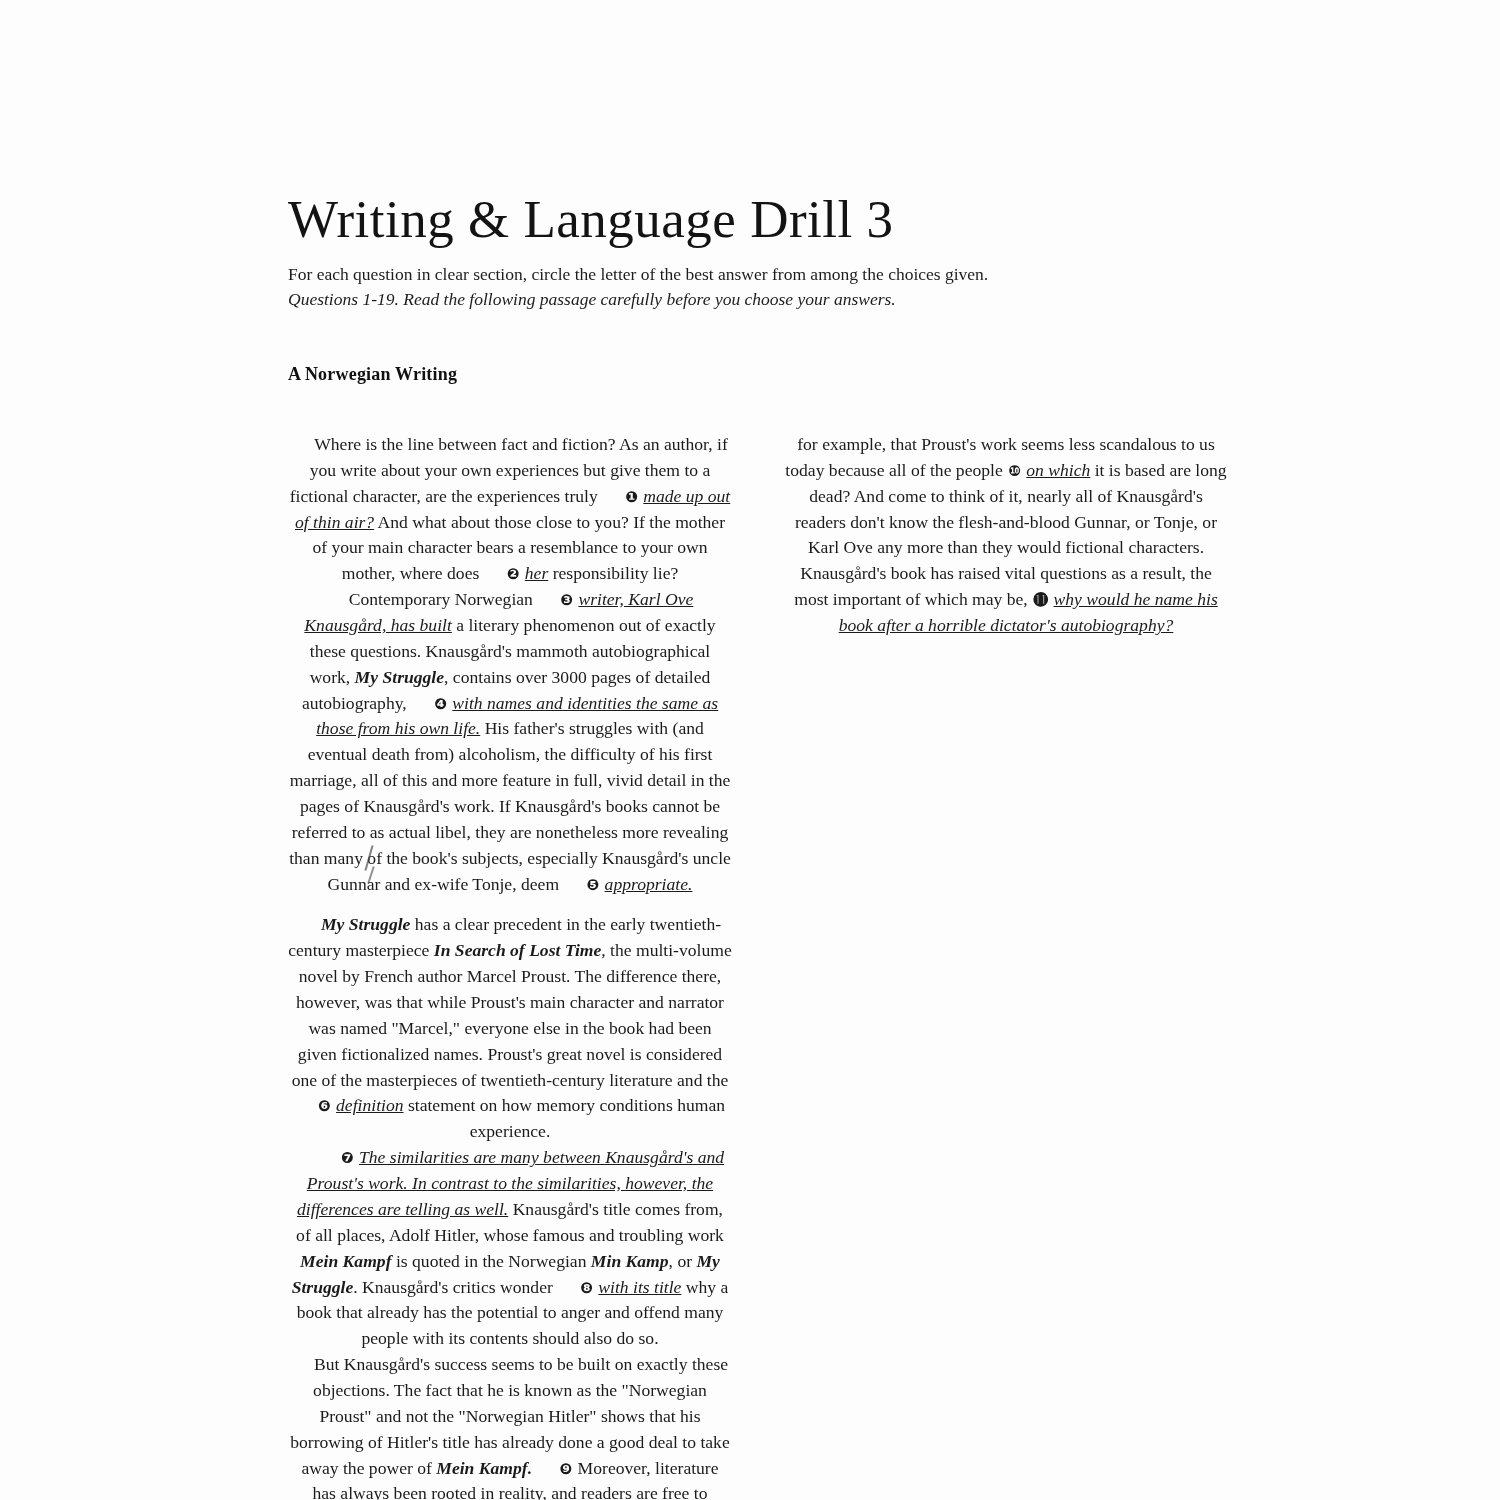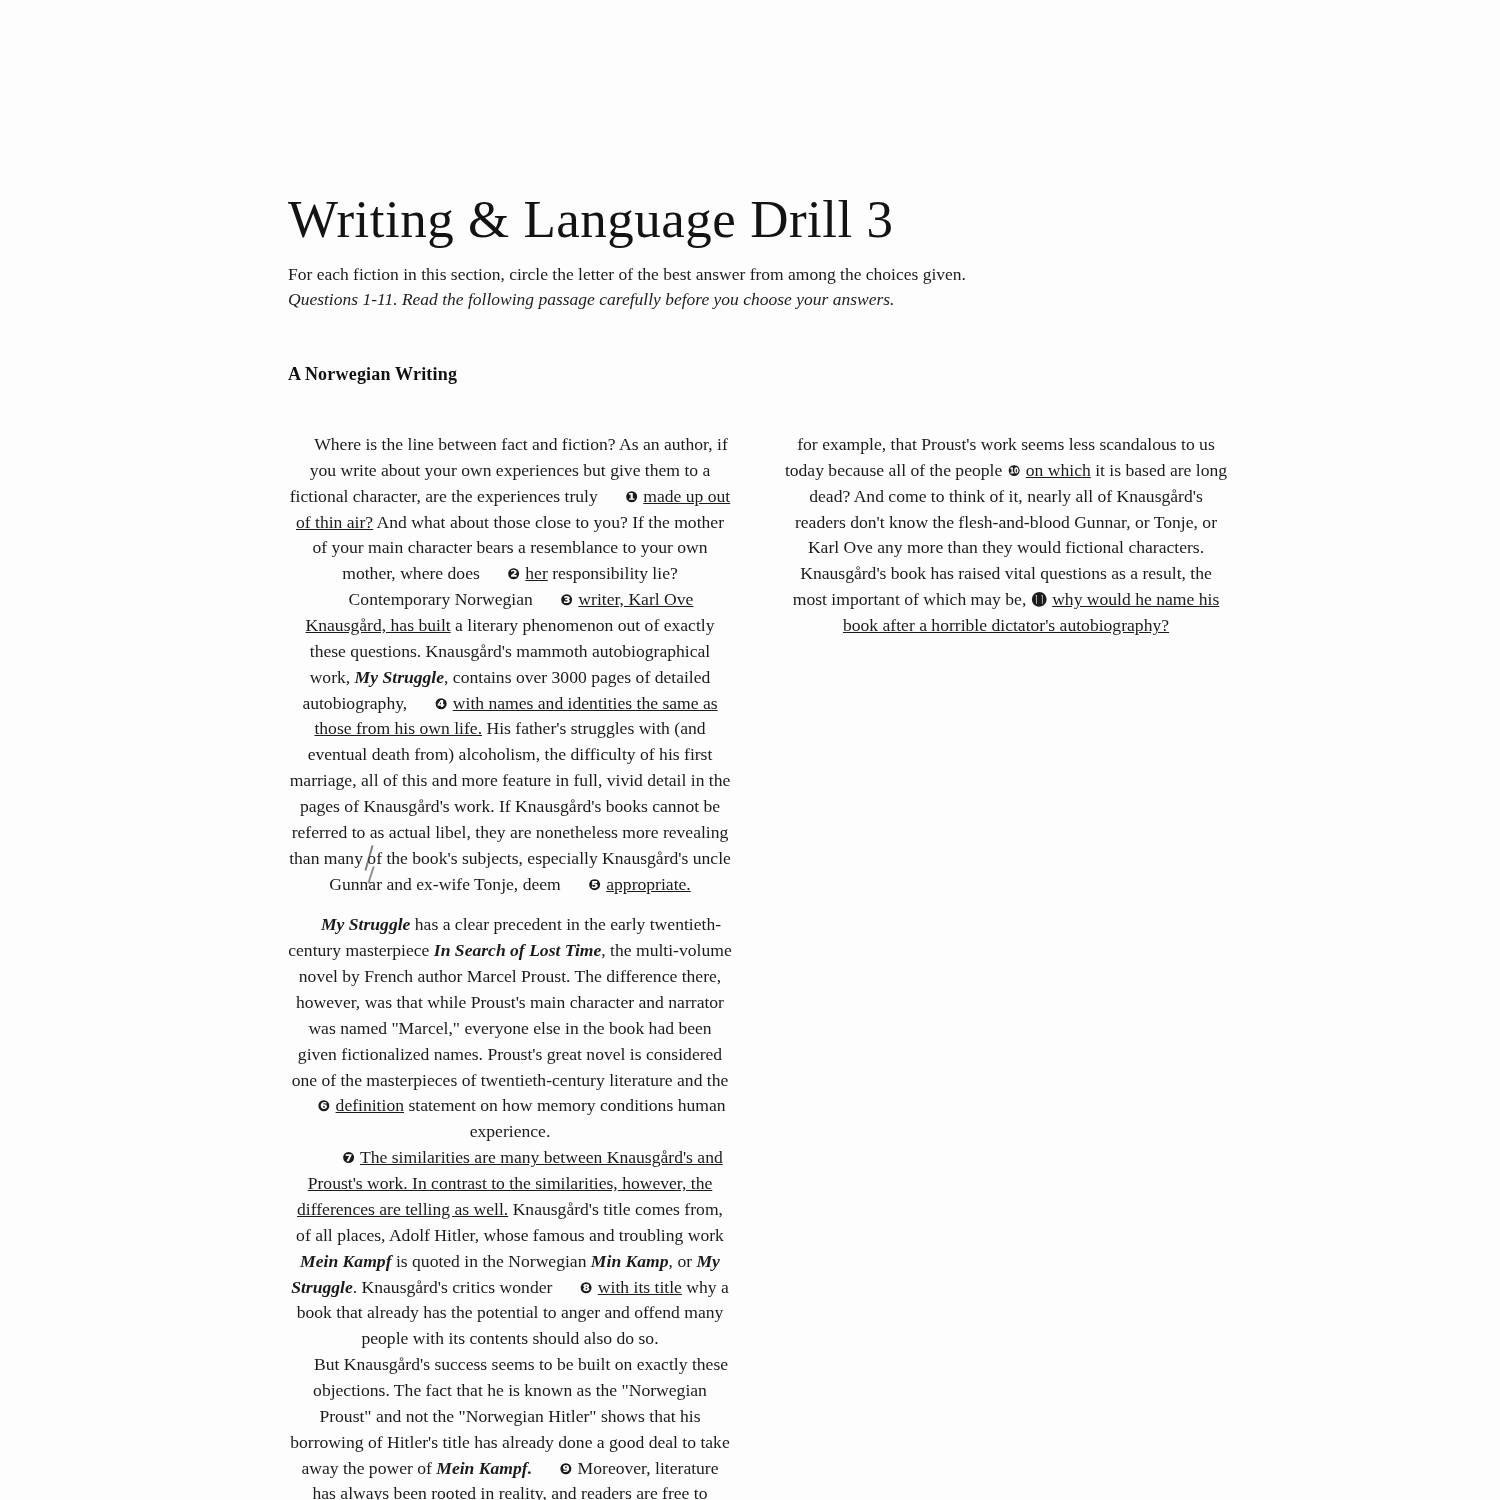--- a/index.html
+++ b/index.html
@@ -73,21 +73,21 @@
     text-indent: 22px;
     text-align: center;
   }
   .col p.noindent {
     text-indent: 0;
   }
   .col p.spaced {
     margin-top: 15px;
   }
   .it { font-style: italic; font-weight: bold; }
-  .ul { text-decoration: underline; }
+  .ul { text-decoration: underline; font-style: italic; }
   .qnum {
     font-weight: 700;
     font-size: 15px;
     display: inline-block;
     padding: 0 1px;
     font-family: "DejaVu Sans", sans-serif;
   }
   .stray-mark {
     position: absolute;
     left: 368px;
@@ -110,22 +110,22 @@
   }
 </style>
 </head>
 <body>
 
 <div class="page">
 
   <div class="content">
     <h1 class="drill-title">Writing &amp; Language Drill 3</h1>
     <p class="instructions">
-      <span>For each fiction in this section, circle the letter of the best answer from among the choices given.</span><br>
-      <span class="italic">Questions 1-11. Read the following passage carefully before you choose your answers.</span>
+      <span>For each question in clear section, circle the letter of the best answer from among the choices given.</span><br>
+      <span class="italic">Questions 1-19. Read the following passage carefully before you choose your answers.</span>
     </p>
     <h2 class="passage-title">A Norwegian Writing</h2>
   </div>
 
   <div class="columns">
 
     <div class="col">
 
       <p><span>Where is the line between fact and fiction? As an author, if you write about your own experiences but give them to a fictional character, are the experiences truly </span><span class="qnum">❶</span> <span class="ul">made up out of thin air?</span><span> And what about those close to you? If the mother of your main character bears a resemblance to your own mother, where does </span><span class="qnum">❷</span> <span class="ul">her</span><span> responsibility lie?</span></p>
 

